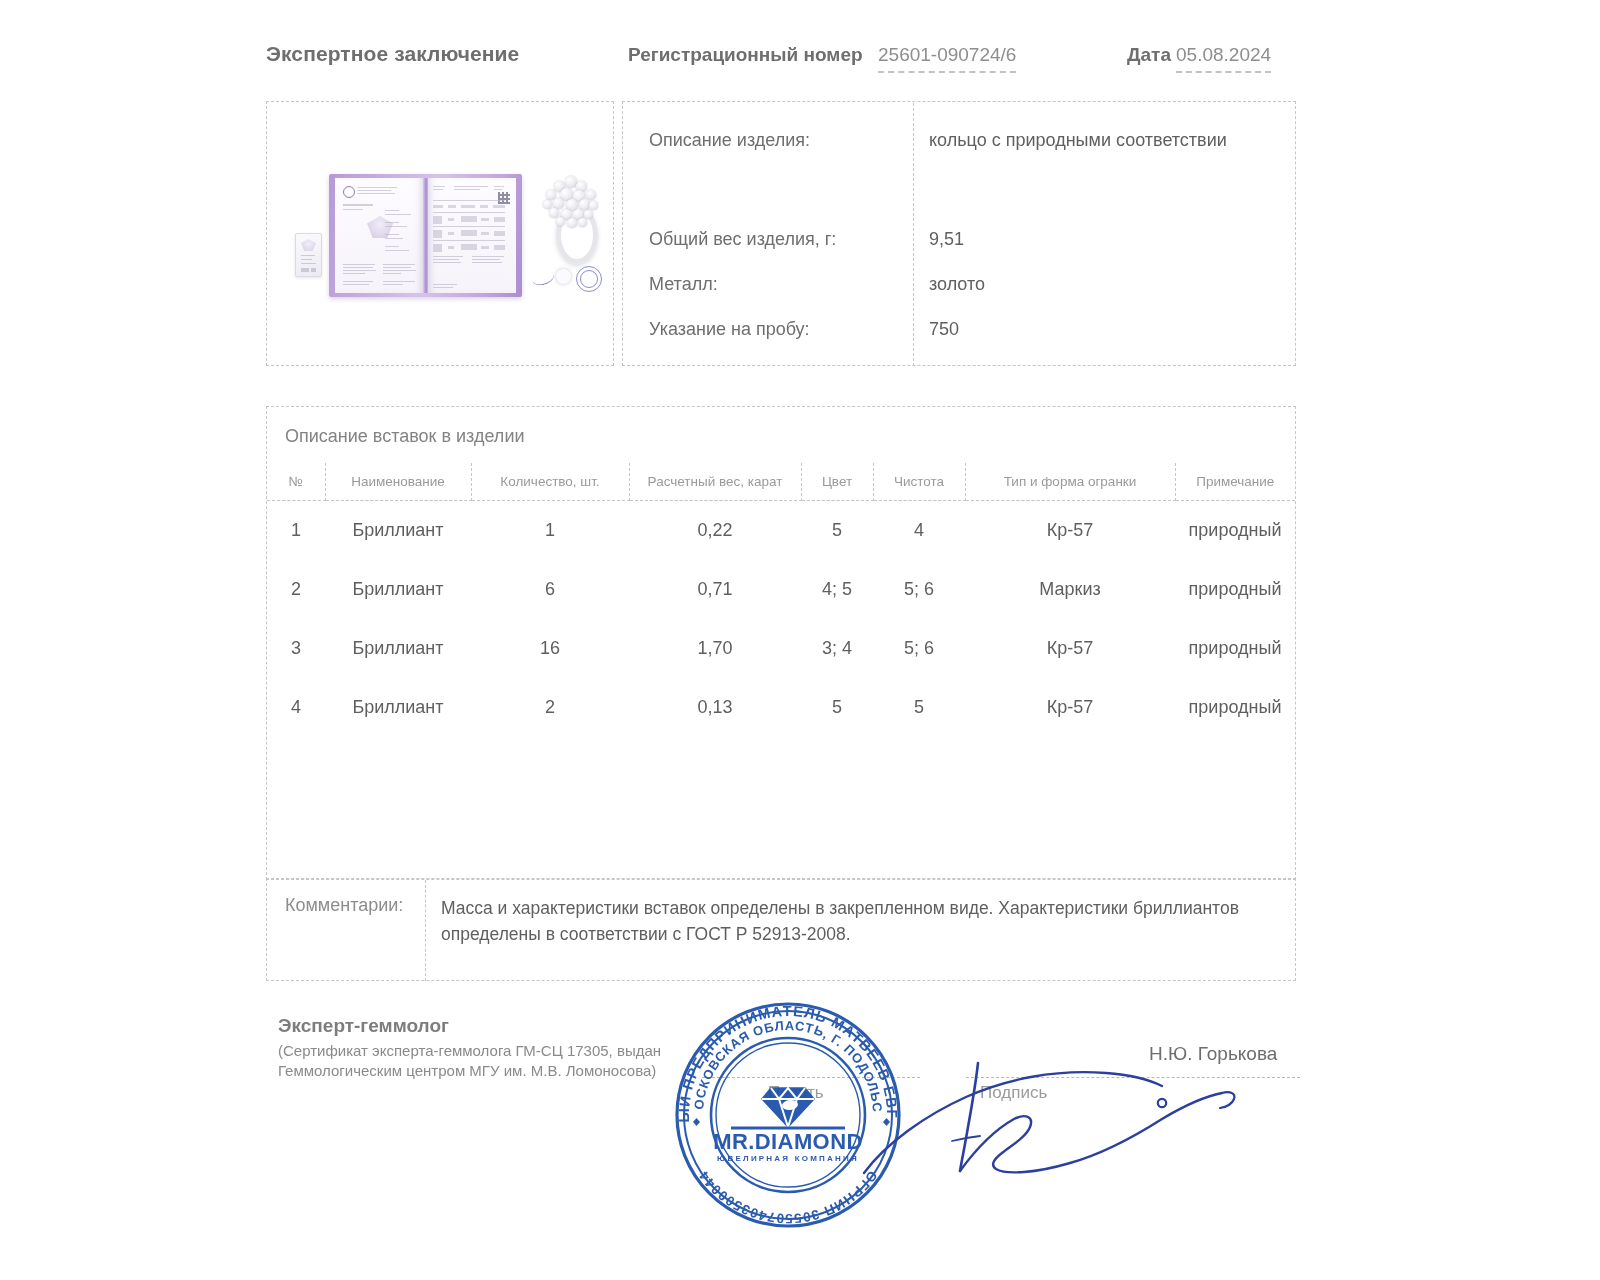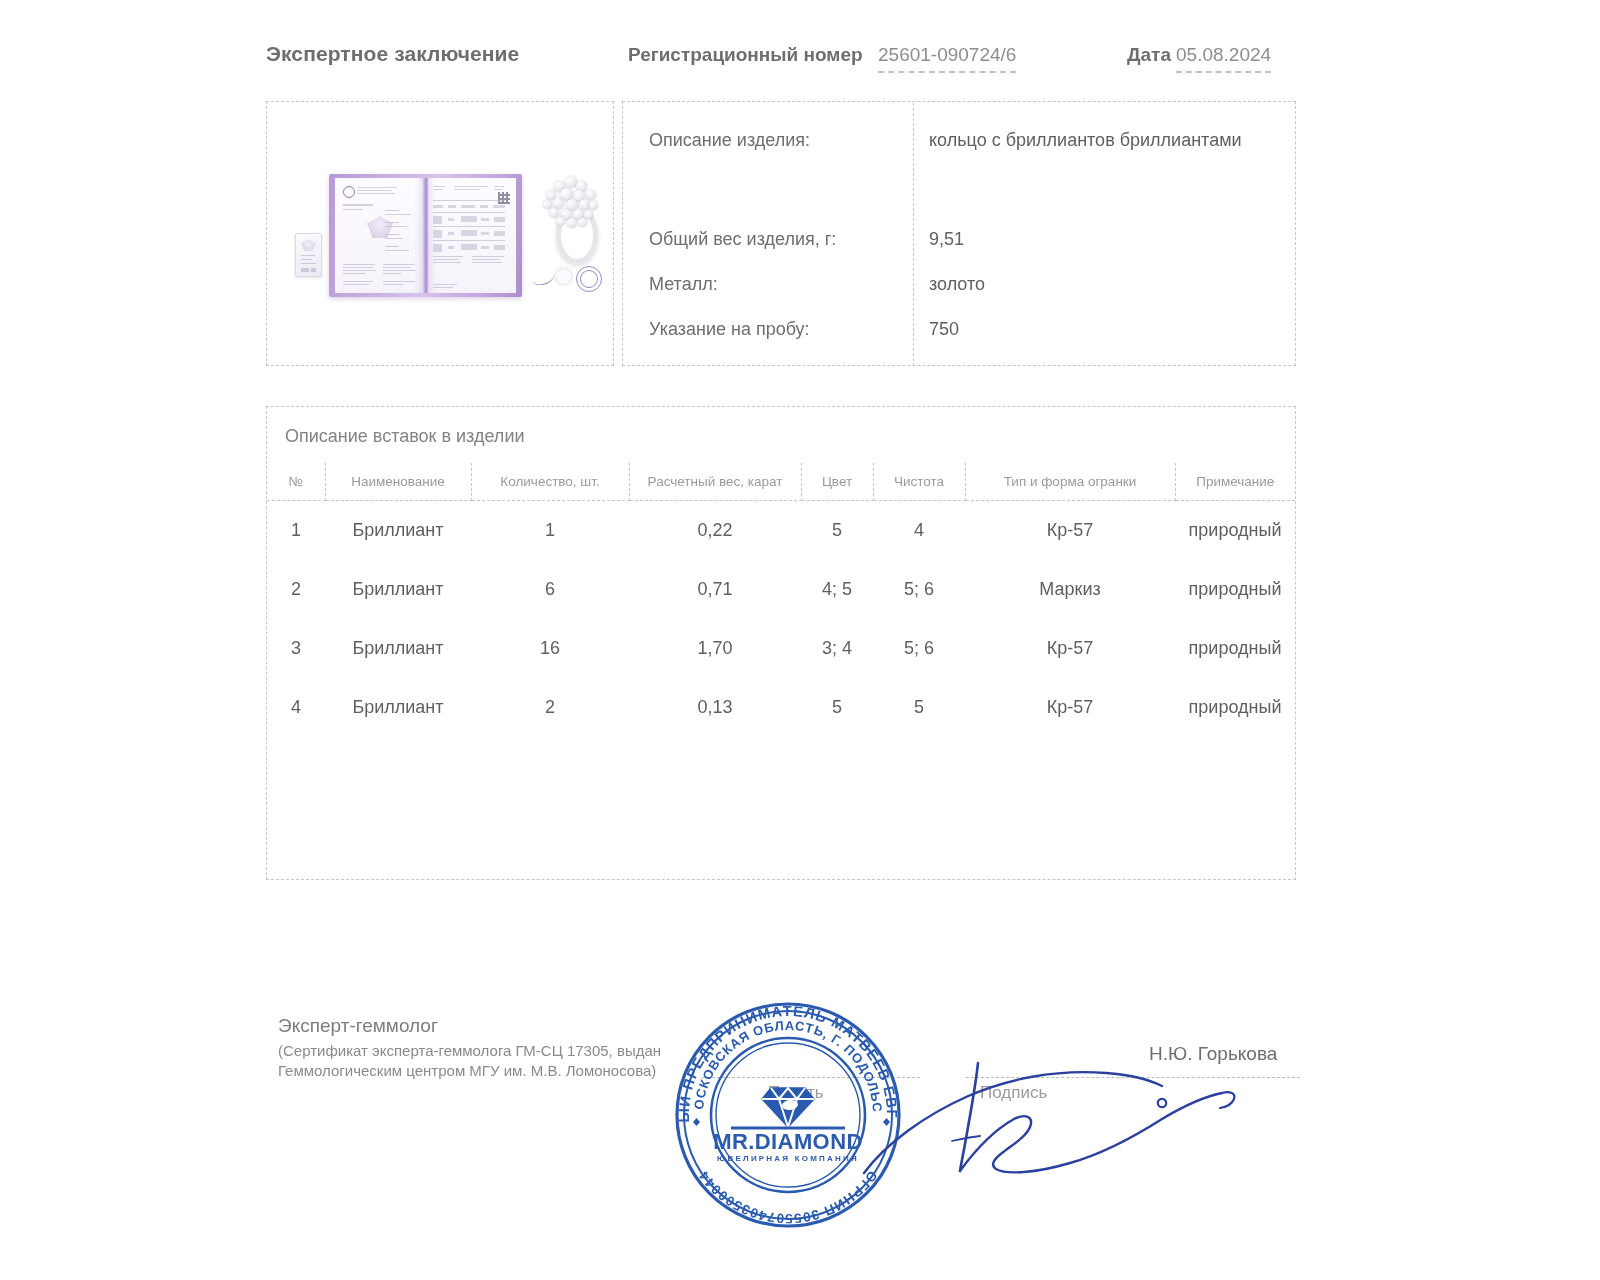--- a/index.html
+++ b/index.html
@@ -354,20 +354,21 @@
     position: absolute;
     left: 266px; top: 1005px;
     width: 1030px; height: 240px;
   }
   .exp-title {
     position: absolute;
     left: 12px; top: 10px;
     font-size: 19px;
     color: #7d7d7d;
     white-space: nowrap;
+    font-weight: bold;
   }
   .exp-sub {
     position: absolute;
     left: 12px; top: 36px;
     width: 400px;
     font-size: 15px;
     line-height: 20px;
     color: #8a8a8a;
   }
   .sigline {
@@ -539,21 +540,21 @@
         </div>
       </div>
 
     </div>
   </div>
 
   <div class="dbox info-panel">
     <div class="info-divider"></div>
 
     <div class="info-row info-lbl r-desc">Описание изделия:</div>
-    <div class="info-row info-val r-desc">кольцо с бриллиантов бриллиантами</div>
+    <div class="info-row info-val r-desc">кольцо с природными соответствии</div>
 
     <div class="info-row info-lbl r-weight">Общий вес изделия, г:</div>
     <div class="info-row info-val r-weight">9,51</div>
 
     <div class="info-row info-lbl r-metal">Металл:</div>
     <div class="info-row info-val r-metal">золото</div>
 
     <div class="info-row info-lbl r-assay">Указание на пробу:</div>
     <div class="info-row info-val r-assay">750</div>
   </div>
@@ -623,20 +624,25 @@
           <td>5</td>
           <td>5</td>
           <td>Кр-57</td>
           <td>природный</td>
         </tr>
       </tbody>
     </table>
 
   </div>
 
+  <div class="dbox comments-panel">
+    <div class="cm-divider"></div>
+    <div class="cm-label">Комментарии:</div>
+    <div class="cm-text">Масса и характеристики вставок определены в закрепленном виде. Характеристики бриллиантов определены в соответствии с ГОСТ Р 52913-2008.</div>
+  </div>
 
   <div class="footer">
     <div class="exp-title">Эксперт-геммолог</div>
     <div class="exp-sub">(Сертификат эксперта-геммолога ГМ-СЦ 17305, выдан Геммологическим центром МГУ им. М.В. Ломоносова)</div>
 
     <div class="sigline seal"></div>
     <div class="sigline sign"></div>
     <div class="sig-caption seal">Печать</div>
     <div class="sig-caption sign">Подпись</div>
     <div class="holder-name">Н.Ю. Горькова</div>

